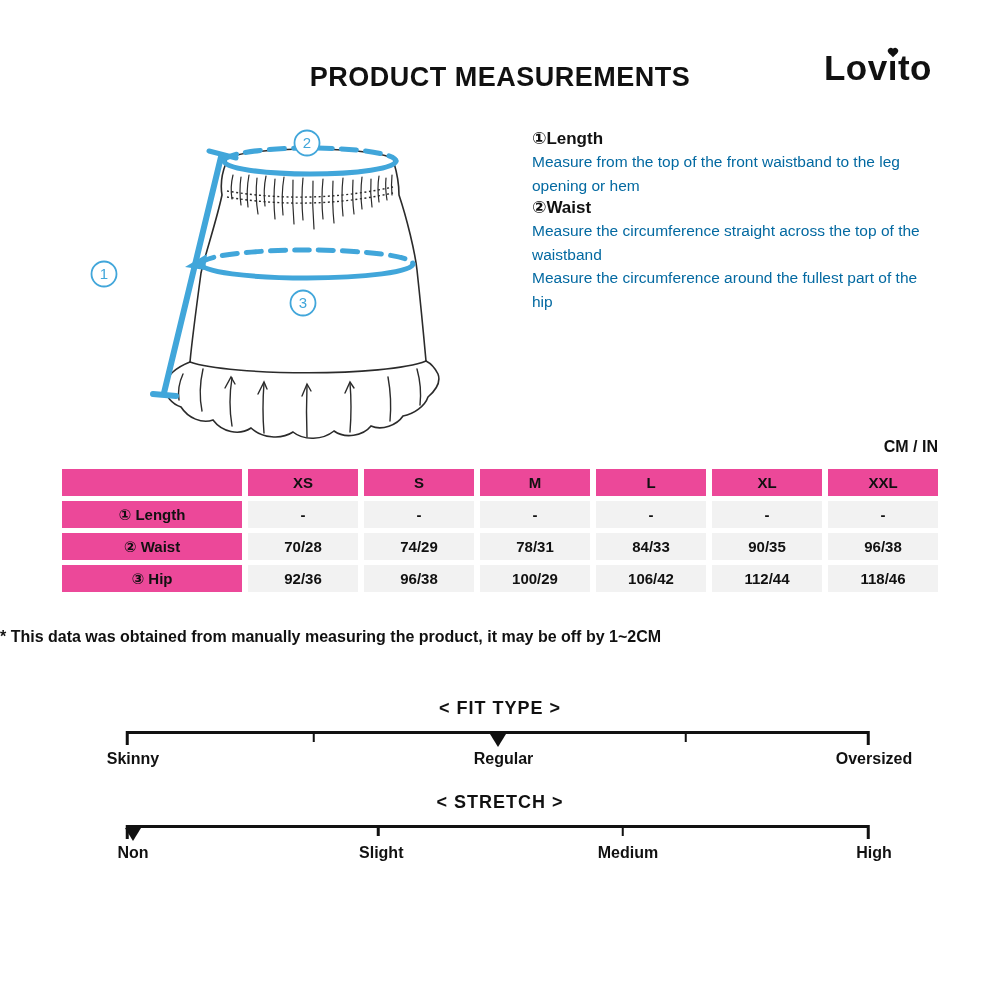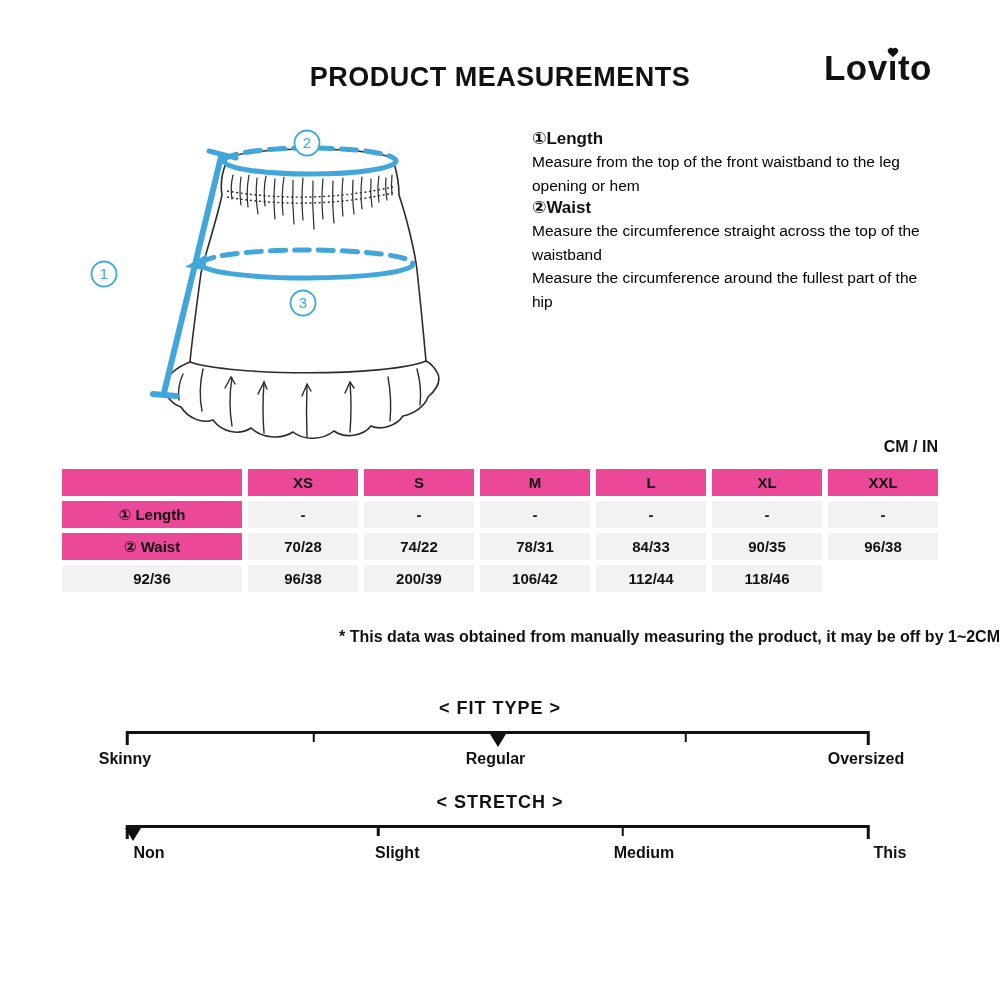--- a/index.html
+++ b/index.html
@@ -21,56 +21,56 @@
     position:absolute;top:2px;left:50%;width:6px;height:6px;background:#111;
     transform:translateX(-50%) rotate(-45deg);
   }
   .heart::before,.heart::after{content:"";position:absolute;width:6px;height:6px;border-radius:50%;background:#111;}
   .heart::before{top:-3px;left:0;}
   .heart::after{top:0;left:3px;}
   
   .howto{position:absolute;left:532px;top:128px;width:400px;}
   .howto-heading{font-size:19.5px;font-weight:bold;margin:0 0 9px 0;}
   .howto-label{font-size:17px;font-weight:bold;line-height:22px;}
-  .howto-desc{font-size:15.5px;color:#000000;line-height:23.5px;font-weight:normal;}
+  .howto-desc{font-size:15.5px;color:#0369a1;line-height:23.5px;font-weight:normal;}
   
   .diagram{position:absolute;left:55px;top:115px;width:460px;height:345px;}
   .diagram text{font-family:"Liberation Sans","DejaVu Sans",sans-serif;}
   
   .units{position:absolute;right:62px;top:438px;font-size:16px;font-weight:bold;}
   .size-table{
     position:absolute;left:62px;top:469px;width:876px;
     display:grid;grid-template-columns:180px repeat(6,1fr);gap:5px 6px;
   }
   .cell{
     height:27px;display:flex;align-items:center;justify-content:center;
     font-size:15px;font-weight:bold;background:#f2f2f2;
   }
   .cell.head,.cell.rowlabel{background:#ec4899;}
   
-  .footnote{position:absolute;left:0;right:0;top:628px;text-align:right;font-size:16px;font-weight:bold;}
+  .footnote{position:absolute;left:0;right:0;top:628px;text-align:left;font-size:16px;font-weight:bold;}
   
   .scale-title{position:absolute;left:0;right:0;text-align:center;font-size:18px;font-weight:bold;letter-spacing:1px;}
   .fit-title{top:698px;}
   .stretch-title{top:792px;}
   .track{position:absolute;left:127px;width:741px;height:20px;}
   .fit-track{top:731px;}
   .stretch-track{top:825px;}
   .track .line{position:absolute;left:0;right:0;top:0;height:3px;background:#111;}
   .tick{position:absolute;top:0;width:2.5px;background:#111;transform:translateX(-50%);}
   .tick.end{height:14px;}
   .tick.mid{height:11px;}
   .marker{
     position:absolute;top:3px;transform:translateX(-50%);
     width:0;height:0;border-left:8px solid transparent;border-right:8px solid transparent;
     border-top:13px solid #111;
   }
-  .scale-labels{position:absolute;left:125px;width:741px;height:20px;}
+  .scale-labels{position:absolute;left:133px;width:741px;height:20px;}
   .fit-labels{top:750px;}
-  .stretch-labels{top:844px;margin-left:24px;}
+  .stretch-labels{top:844px;}
   .scale-labels span{
     position:absolute;transform:translateX(-50%);font-size:16px;font-weight:bold;white-space:nowrap;
   }
 </style>
 </head>
 <body>
 
 <div class="page-title">PRODUCT MEASUREMENTS</div>
 <div class="brand"><span>Lov</span><span class="brand-i"><span class="heart"></span><span>ı</span></span><span>to</span></div>
 
@@ -171,29 +171,30 @@
   <div class="cell rowlabel">① Length</div>
   <div class="cell">-</div>
   <div class="cell">-</div>
   <div class="cell">-</div>
   <div class="cell">-</div>
   <div class="cell">-</div>
   <div class="cell">-</div>
 
   <div class="cell rowlabel">② Waist</div>
   <div class="cell">70/28</div>
-  <div class="cell">74/22</div>
+  <div class="cell">74/29</div>
   <div class="cell">78/31</div>
   <div class="cell">84/33</div>
   <div class="cell">90/35</div>
   <div class="cell">96/38</div>
 
+  <div class="cell rowlabel">③ Hip</div>
   <div class="cell">92/36</div>
   <div class="cell">96/38</div>
-  <div class="cell">200/39</div>
+  <div class="cell">100/29</div>
   <div class="cell">106/42</div>
   <div class="cell">112/44</div>
   <div class="cell">118/46</div>
 </div>
 
 <div class="footnote">* This data was obtained from manually measuring the product, it may be off by 1~2CM</div>
 
 <div class="scale-title fit-title">&lt; FIT TYPE &gt;</div>
 <div class="track fit-track">
   <div class="line"></div>
@@ -215,14 +216,14 @@
   <div class="tick end" style="left:0%"></div>
   <div class="tick mid" style="left:33.9%"></div>
   <div class="tick mid" style="left:66.9%"></div>
   <div class="tick end" style="left:100%"></div>
   <div class="marker" style="left:0.8%"></div>
 </div>
 <div class="scale-labels stretch-labels">
   <span style="left:0%">Non</span>
   <span style="left:33.5%">Slight</span>
   <span style="left:66.8%">Medium</span>
-  <span style="left:100%">This</span>
+  <span style="left:100%">High</span>
 </div>
 
 </body></html>

